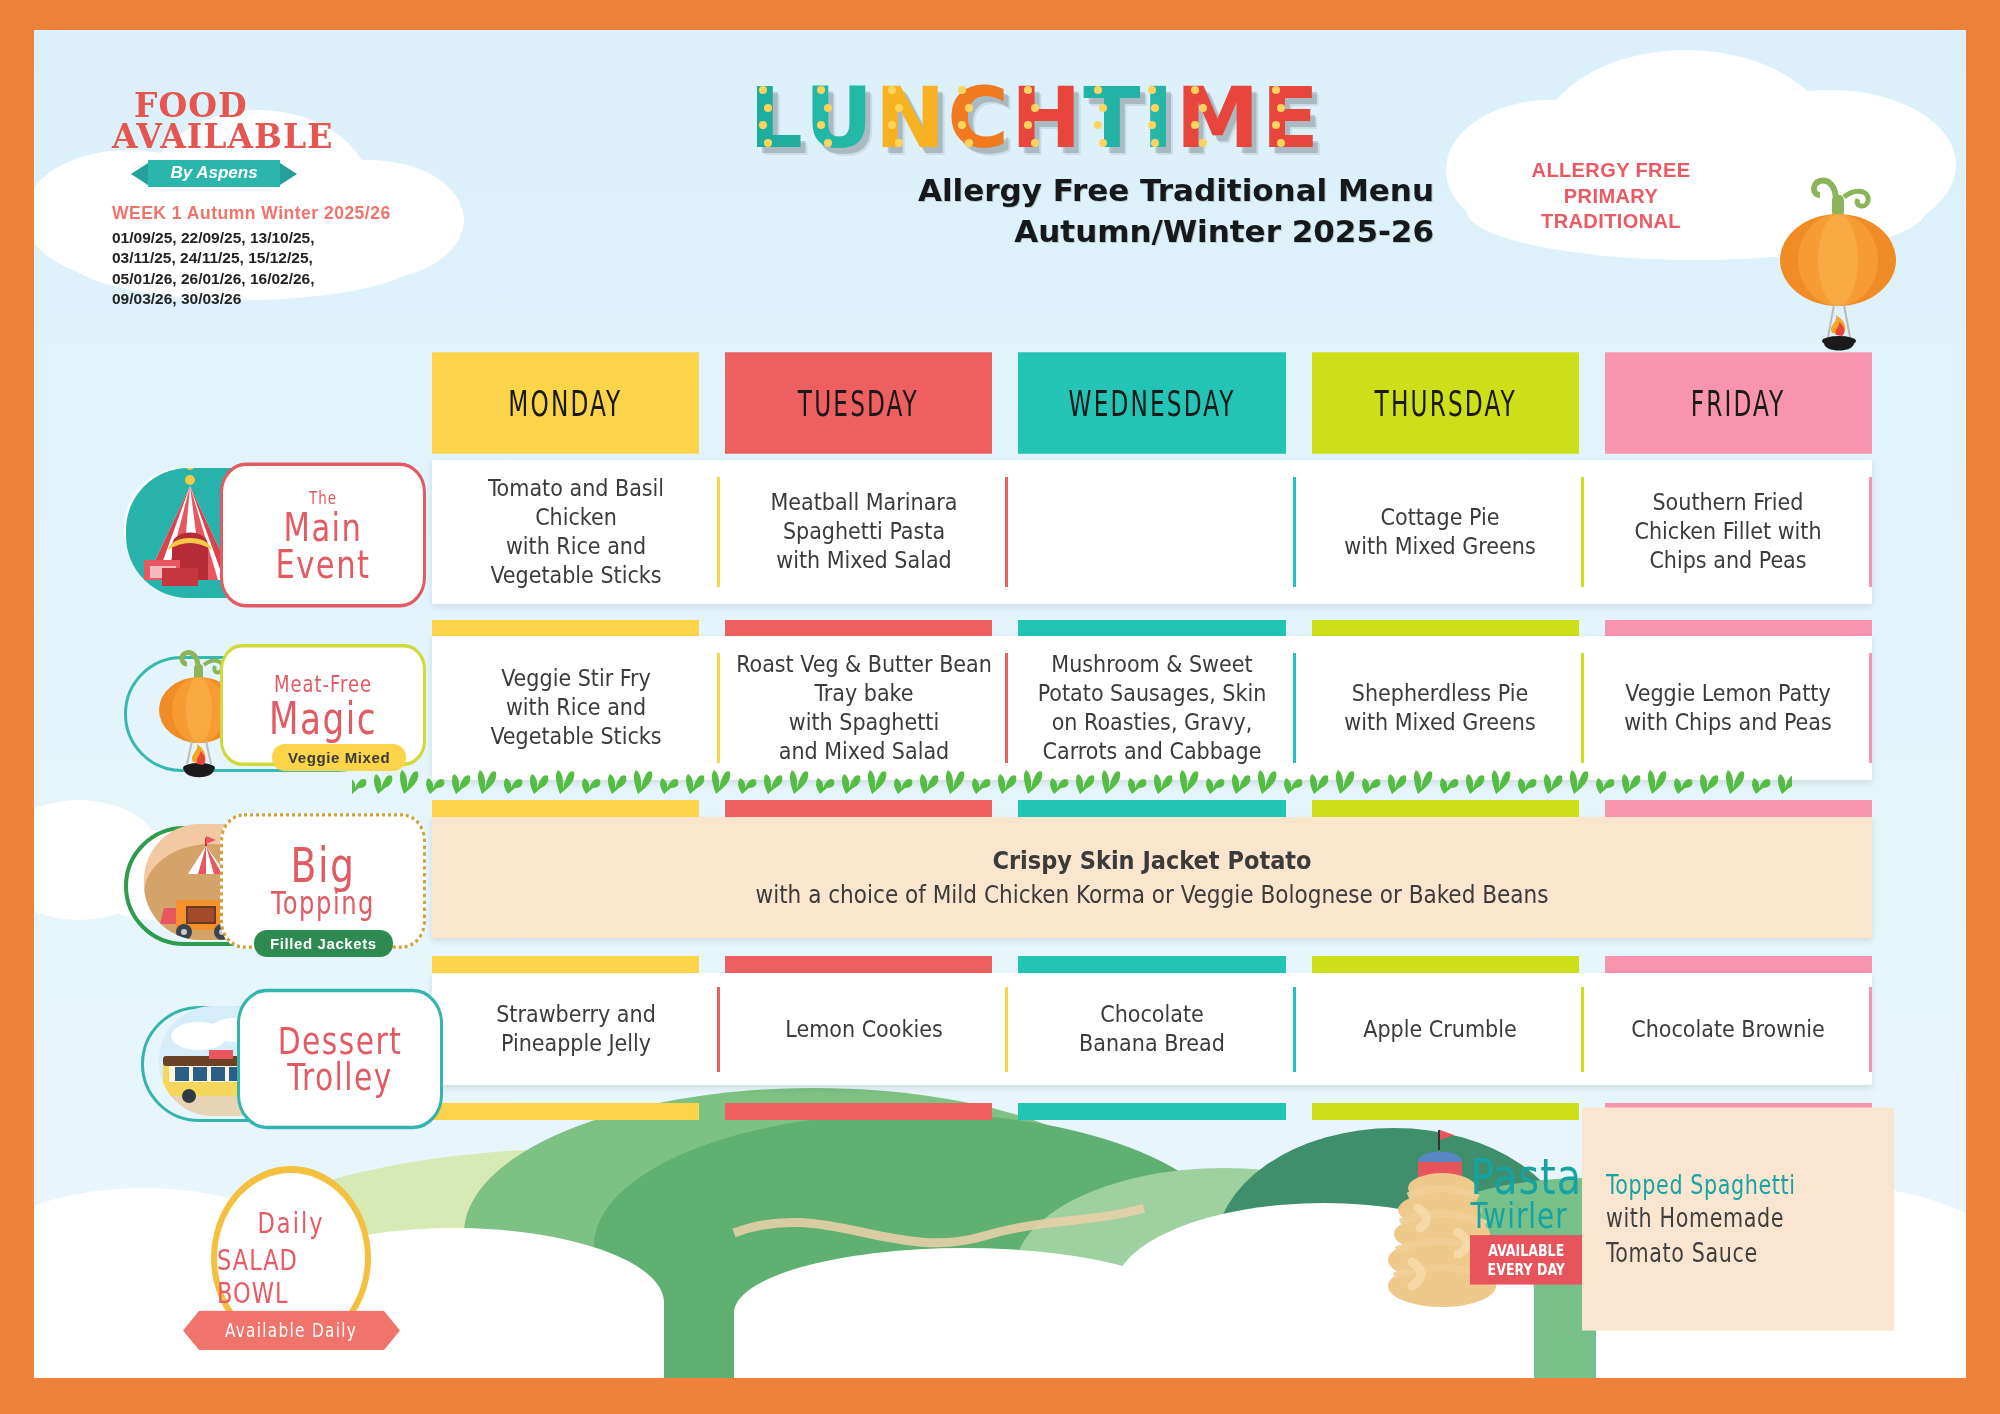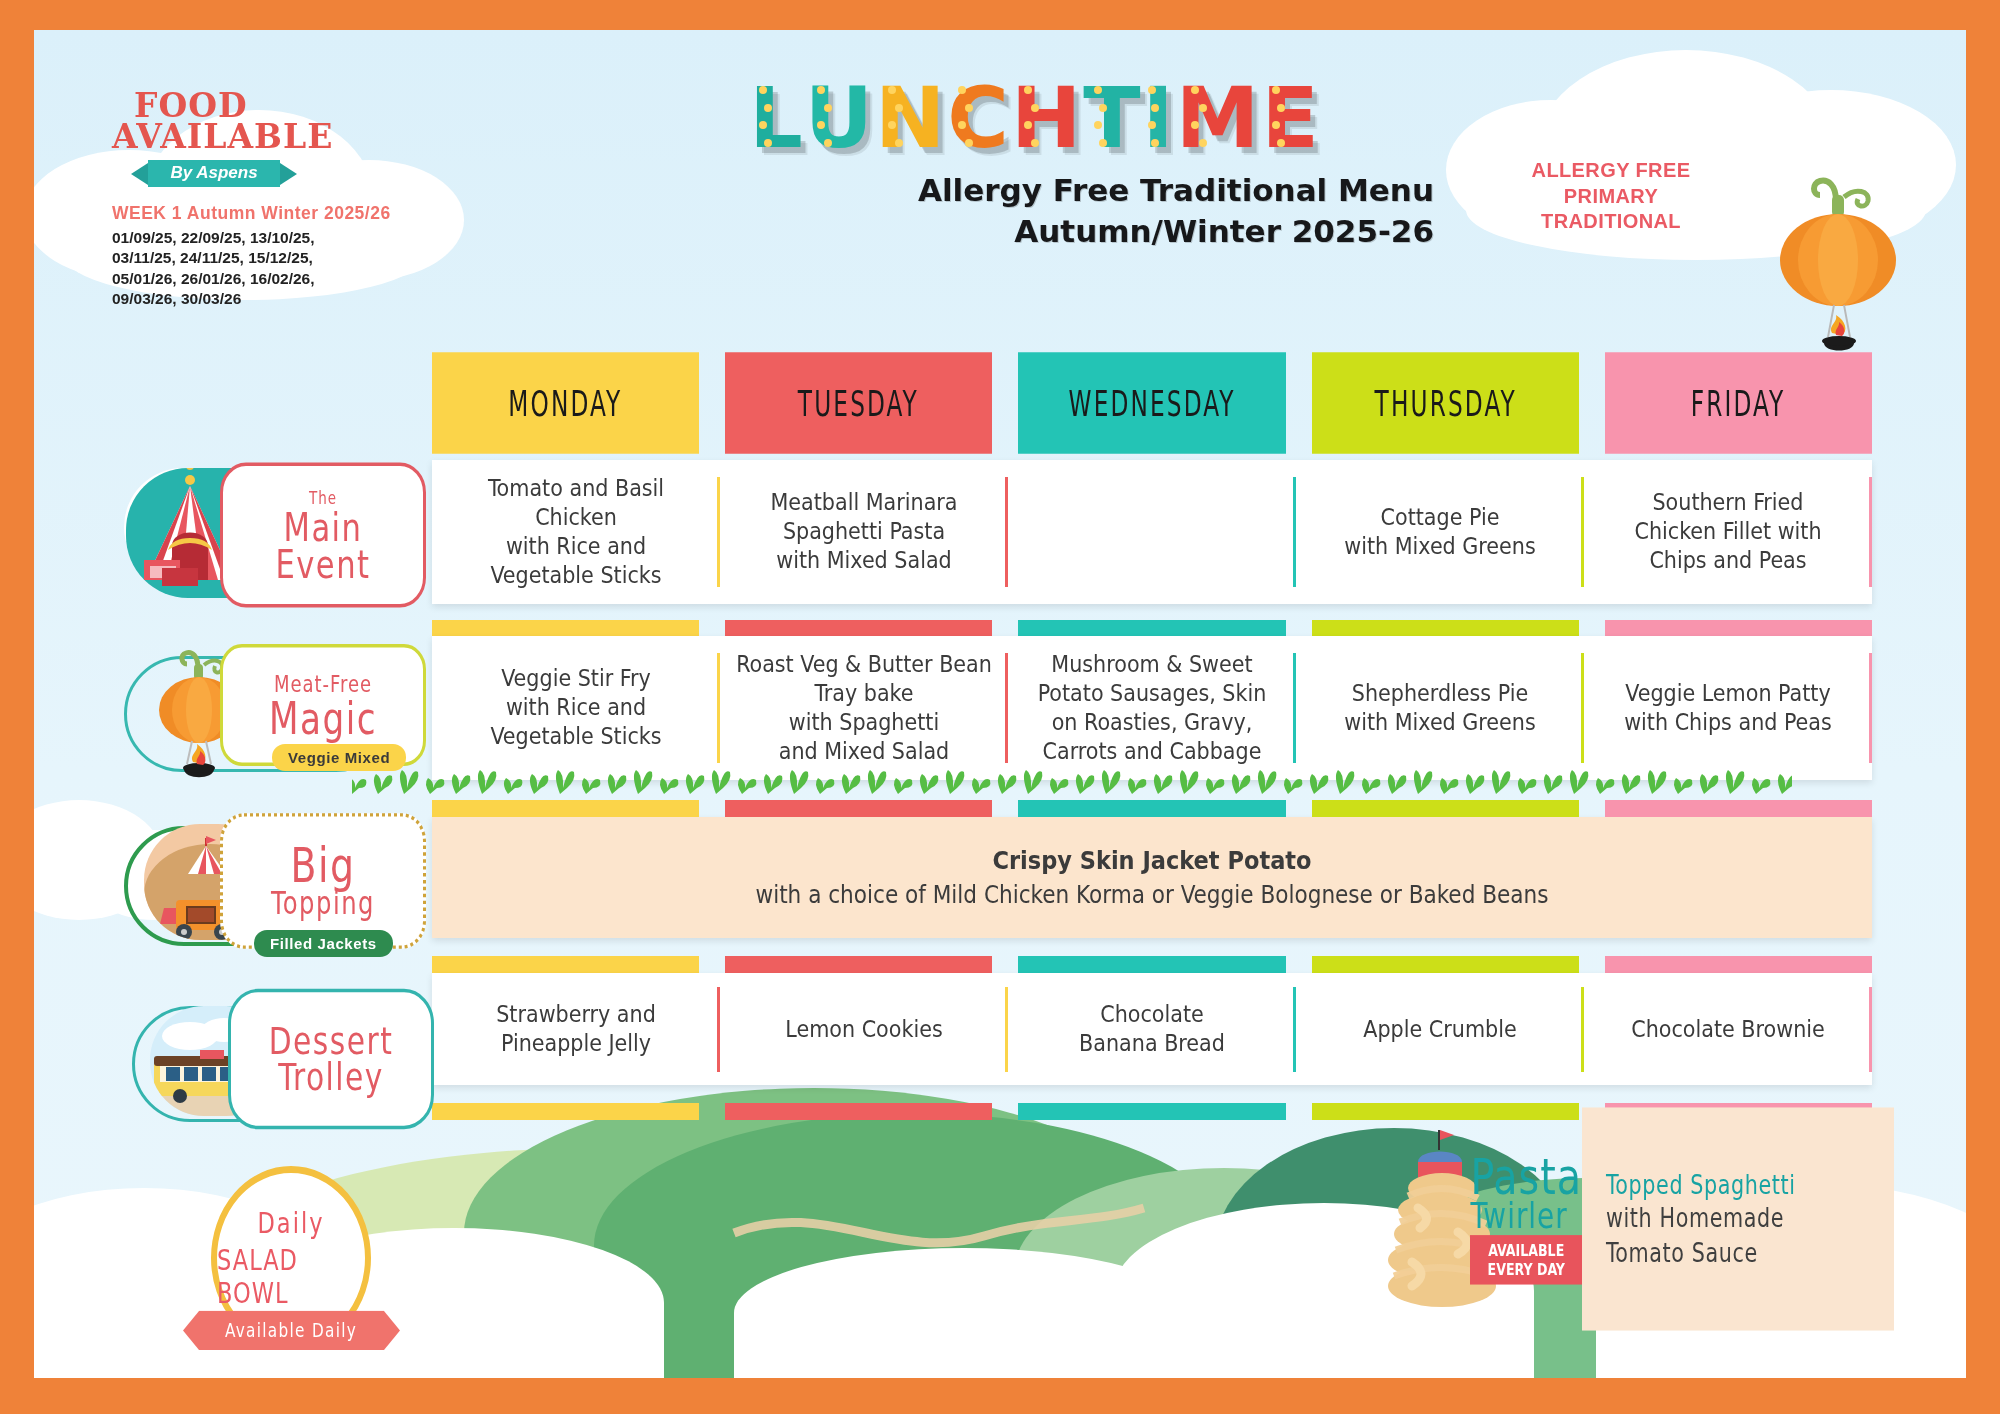--- a/index.html
+++ b/index.html
@@ -602,21 +602,21 @@
           <circle cx="78" cy="108" r="3" fill="#ccc"></circle>
         </g>
       </svg>
       <div class="plaque hand" style="left:96px;top:2px;width:200px;height:112px;border:3px dotted #cfa33a;border-radius:24px;color:#e25b63;">
         <div class="big" style="font-size:42px;">Big</div>
         <div class="big" style="font-size:27px;">Topping</div>
       </div>
       <div class="tag" style="left:130px;top:110px;background:#2e8b4f;">Filled Jackets</div>
     </div>
 
-    <div class="badge" style="left:98px;top:968px;width:300px;height:130px;">
+    <div class="badge" style="left:107px;top:968px;width:300px;height:130px;">
       <div class="oval" style="background:transparent;border:3px solid #34b4ae;width:264px;height:110px;top:8px;"></div>
       <svg width="130" height="110" style="position:absolute;left:18px;top:8px;">
         <clipPath id="clip4">
             <rect x="0" y="0" width="130" height="110" rx="54"></rect>
           </clipPath>
         <g clip-path="url(#clip4)">
           <rect x="0" y="0" width="130" height="110" fill="#d5eefa"></rect>
           <ellipse cx="40" cy="30" rx="28" ry="14" fill="#fff"></ellipse>
           <ellipse cx="74" cy="24" rx="22" ry="12" fill="#fff"></ellipse>
           <rect x="0" y="86" width="130" height="24" fill="#e8d3b4"></rect>

